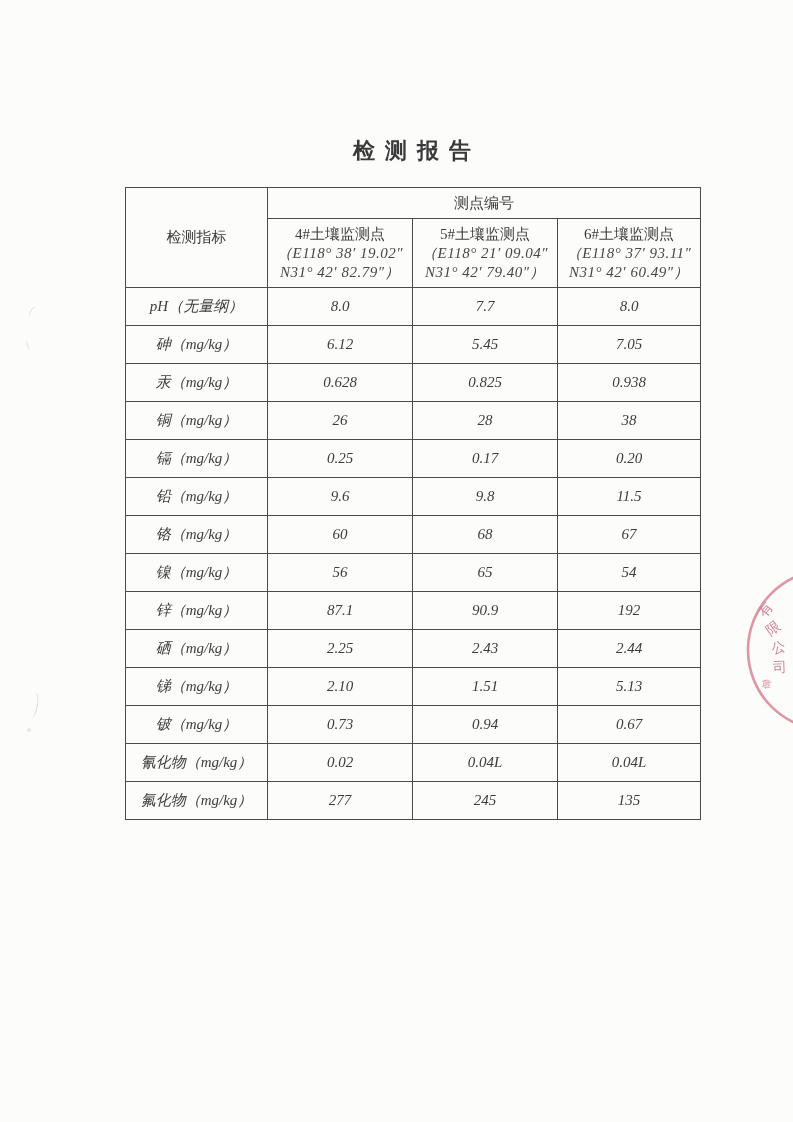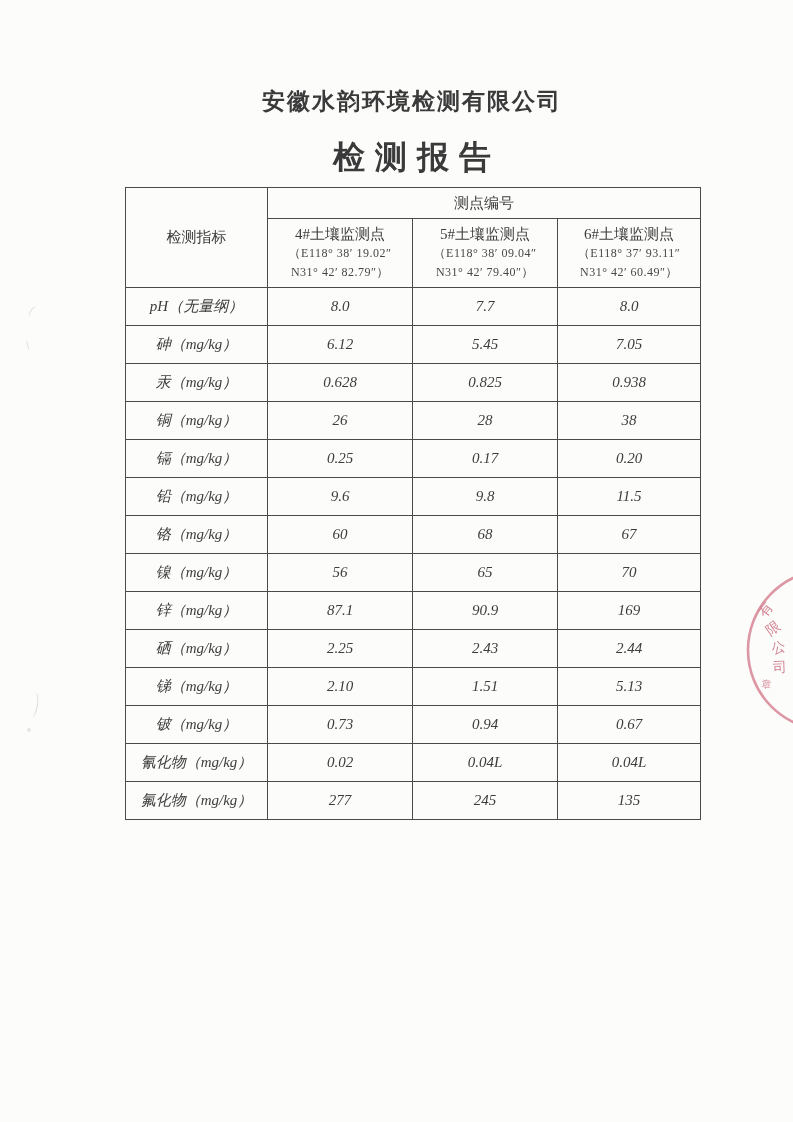--- a/index.html
+++ b/index.html
@@ -17,21 +17,21 @@
     text-align:center;
     font-family:"Liberation Sans","DejaVu Sans",sans-serif;
     font-weight:600;
     font-size:23px;letter-spacing:2px;color:#3a3a3a;
   }
   .report-title{
     position:absolute;top:136px;left:125px;width:574px;
     text-align:center;
     font-family:Liberation Sans, sans-serif;
     font-weight:600;
-    font-size:32px;letter-spacing:10px;text-indent:10px;color:#3a3a3a;
+    font-size:22px;letter-spacing:10px;text-indent:10px;color:#3a3a3a;
   }
   .meta-row{
     position:absolute;top:165px;left:125px;width:574px;
     display:flex;justify-content:space-between;align-items:flex-end;
     font-size:15px;color:#3d3d3d;
   }
   table.report{
     position:absolute;top:187px;left:125px;
     width:575px;
     border-collapse:collapse;
@@ -44,38 +44,37 @@
     font-weight:normal;
     padding:0 2px;
     font-size:15px;
     color:#3c3c3c;
     overflow:hidden;
   }
   tr.hdr-a{height:31px;}
   tr.hdr-b{height:69px;}
   tr.data-row{height:38px;font-style:italic;}
   .point-name{font-size:15px;line-height:20px;}
-  .coords{font-size:12px;line-height:19px;letter-spacing:0.5px;color:#474747;}
+  .coords{font-size:15px;line-height:19px;letter-spacing:0.5px;color:#474747;font-style:italic;}
   .indicator-col{font-size:15px;}
   .stamp-svg{position:absolute;top:563px;left:731px;width:62px;height:170px;opacity:0.85;}
   .stamp-svg text{
     font-family:"Liberation Serif","DejaVu Serif",serif;
   }
   .artifact{position:absolute;opacity:0.55;}
   .artifact-1{top:306px;left:30px;width:7px;height:12px;border-left:1.5px solid #c4c4c6;border-radius:60% 0 0 40%;transform:rotate(28deg);}
   .artifact-2{top:340px;left:27px;width:6px;height:9px;border-left:1px solid #cfcfd1;transform:rotate(-15deg);}
   .artifact-3{top:692px;left:28px;width:9px;height:26px;border-right:1.5px solid #b9b9bc;border-radius:0 60% 70% 0;transform:rotate(8deg);}
   .artifact-4{top:728px;left:27px;width:4px;height:4px;background:#d4d4d6;border-radius:50%;}
 </style>
 </head>
 <body>
 
 <div class="page">
 
-  <div class="company-title">安徽水韵环境检测有限公司</div>
   <div class="report-title">检测报告</div>
 
 
   <table class="report">
     <colgroup>
       <col style="width:142px">
         <col style="width:145px">
         <col style="width:145px">
         <col style="width:143px">
     </colgroup>
@@ -85,21 +84,21 @@
         <td colspan="3">测点编号</td>
       </tr>
       <tr class="hdr-b">
         <td>
           <div class="point-name">4#土壤监测点</div>
           <div class="coords">（E118° 38′ 19.02″</div>
           <div class="coords">N31° 42′ 82.79″）</div>
         </td>
         <td>
           <div class="point-name">5#土壤监测点</div>
-          <div class="coords">（E118° 38′ 09.04″</div>
+          <div class="coords">（E118° 21′ 09.04″</div>
           <div class="coords">N31° 42′ 79.40″）</div>
         </td>
         <td>
           <div class="point-name">6#土壤监测点</div>
           <div class="coords">（E118° 37′ 93.11″</div>
           <div class="coords">N31° 42′ 60.49″）</div>
         </td>
       </tr>
 
       <tr class="data-row">
@@ -141,27 +140,27 @@
       <tr class="data-row">
         <td class="indicator-col">铬（mg/kg）</td>
         <td>60</td>
         <td>68</td>
         <td>67</td>
       </tr>
       <tr class="data-row">
         <td class="indicator-col">镍（mg/kg）</td>
         <td>56</td>
         <td>65</td>
-        <td>70</td>
+        <td>54</td>
       </tr>
       <tr class="data-row">
         <td class="indicator-col">锌（mg/kg）</td>
         <td>87.1</td>
         <td>90.9</td>
-        <td>169</td>
+        <td>192</td>
       </tr>
       <tr class="data-row">
         <td class="indicator-col">硒（mg/kg）</td>
         <td>2.25</td>
         <td>2.43</td>
         <td>2.44</td>
       </tr>
       <tr class="data-row">
         <td class="indicator-col">锑（mg/kg）</td>
         <td>2.10</td>

